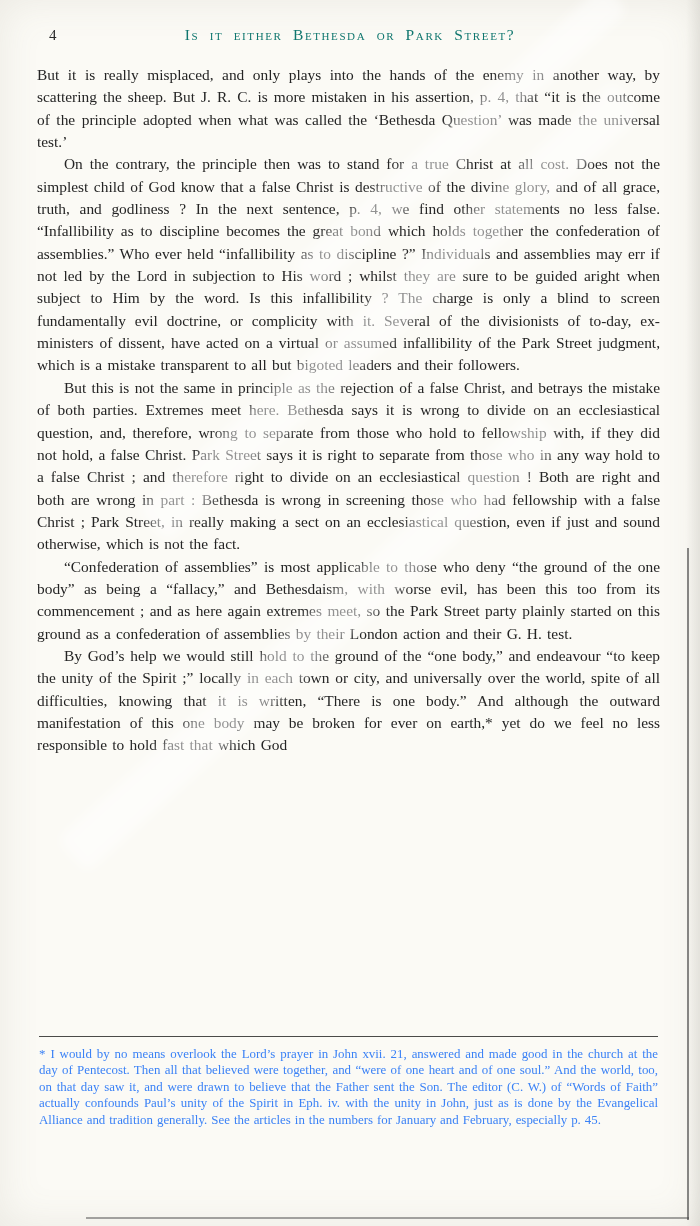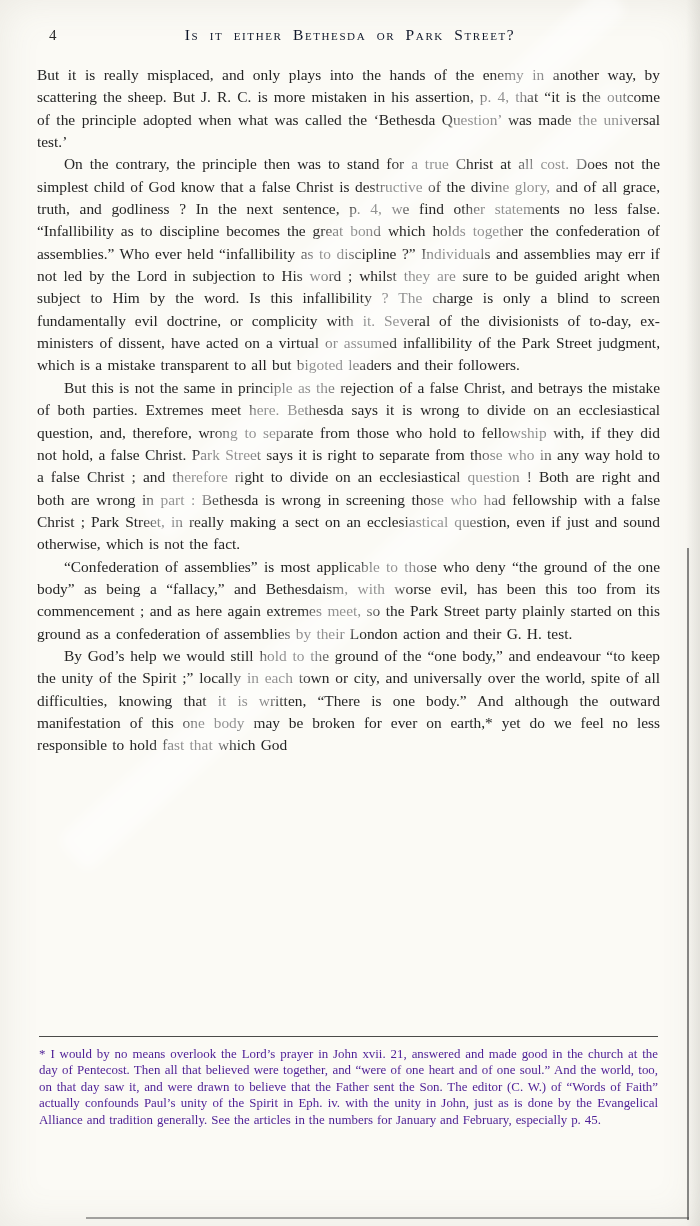--- a/index.html
+++ b/index.html
@@ -15,40 +15,40 @@
   }
 
   
   .header { position:absolute; top:26px; left:0; right:0; text-align:center; }
   .pagenum { position:absolute; left:49px; top:1px; font-size:15px; color:#2a2a2a; }
   .running-title {
     font-variant:small-caps;
     letter-spacing:1.6px;
     word-spacing:5px;
     font-size:15.5px;
-    color:#0f172a;
+    color:#0f766e;
   }
 
   
   .bodytext {
     position:absolute; top:64px; left:37px; right:40px;
     max-height:966px; overflow:hidden;
     font-size:15.4px; line-height:22.35px;
     text-align:justify;
     text-justify:inter-word;
   }
   .para { margin:0; text-indent:27px; word-spacing:0.09em; }
   .para.noindent { text-indent:0; }
 
   
   .footnote { position:absolute; top:1036px; left:39px; right:42px; }
   .fn-rule { height:1px; background:#4a4a48; margin-bottom:9px; }
   .fn-text {
     margin:0; font-size:12.9px; line-height:16.4px;
-    text-align:justify; color:#4c1d95; word-spacing:0.06em;
+    text-align:justify; color:#3b82f6; word-spacing:0.06em;
   }
 
   
   .wm {
     position:absolute; pointer-events:none;
     background:rgba(255,255,255,0.5);
     filter:blur(5px);
     transform:rotate(-42deg);
     border-radius:10px;
   }

